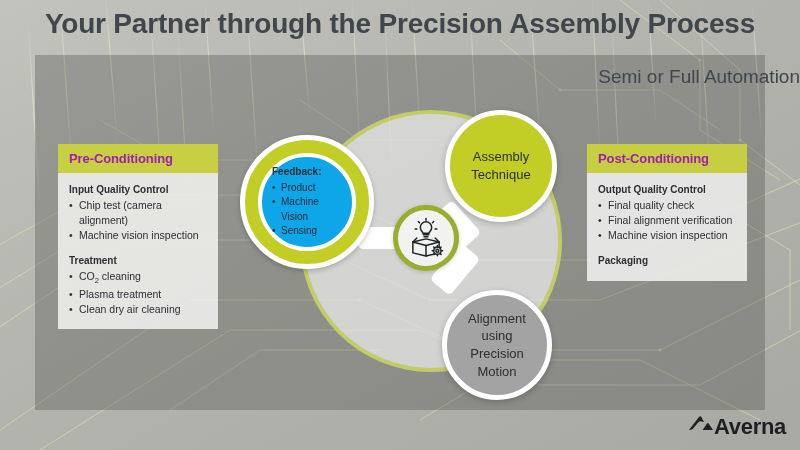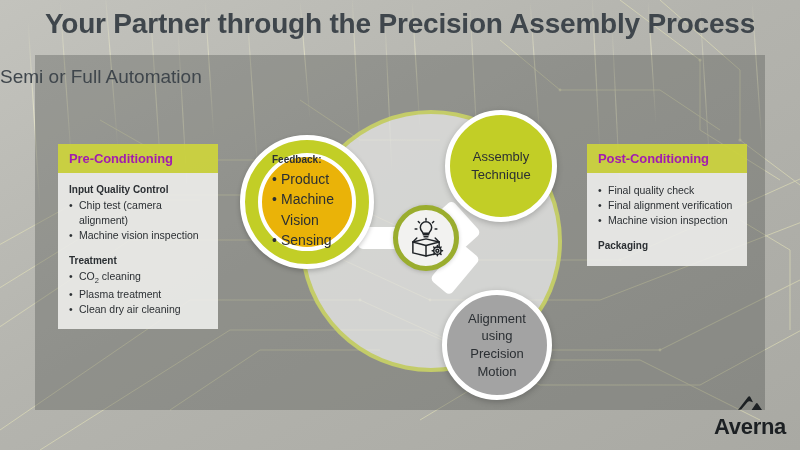--- a/index.html
+++ b/index.html
@@ -19,21 +19,21 @@
     position:absolute;left:35px;top:55px;width:730px;height:355px;
     background:rgba(60,62,58,0.30);
   }
 
   
   #main-title{
     position:absolute;left:0;top:8px;width:800px;text-align:center;
     font-size:28px;font-weight:bold;color:#3f464c;letter-spacing:-0.2px;
   }
   #sub-title{
-    position:absolute;left:0;top:66px;width:800px;text-align:left;
+    position:absolute;left:0;top:66px;width:800px;text-align:right;
     font-size:19px;color:#3f464c;
   }
 
   
   .side-panel{position:absolute;width:160px;}
   #panel-left{left:58px;top:144px;}
   #panel-right{left:587px;top:144px;}
   .sp-head{
     background:rgba(205,212,60,0.92);
     color:#a21caf;font-weight:bold;font-size:13px;
@@ -70,27 +70,27 @@
 
   
   #node-feedback{
     left:10px;top:40px;width:134px;height:134px;
     background:#c2ce26;
     border:5px solid #ffffff;
     box-shadow:0 2px 5px rgba(0,0,0,0.22);
   }
   #node-feedback .inner{
     position:absolute;left:13px;top:13px;right:13px;bottom:13px;
-    border-radius:50%;background:#eab308;border:4px solid #ffffff;
+    border-radius:50%;background:#0ea5e9;border:4px solid #ffffff;
     box-sizing:border-box;
     display:flex;flex-direction:column;justify-content:center;
     padding:0 10px;
   }
   .fb-title{font-weight:bold;font-size:10px;color:#2b2f33;margin-bottom:4px;}
-  .fb-li{font-size:14px;color:#2b2f33;padding-left:9px;position:relative;line-height:1.45;}
+  .fb-li{font-size:10px;color:#2b2f33;padding-left:9px;position:relative;line-height:1.45;}
   .fb-li:before{content:"•";position:absolute;left:0;top:0;}
 
   #node-assembly{
     left:215px;top:15px;width:112px;height:112px;
     background:#c2ce26;border:5px solid #ffffff;
     box-shadow:0 2px 6px rgba(0,0,0,0.22);
     display:flex;align-items:center;justify-content:center;
   }
   #node-alignment{
     left:212px;top:195px;width:110px;height:110px;
@@ -106,21 +106,21 @@
   #node-center{
     left:163px;top:110px;width:66px;height:66px;
     background:#f2f2f0;border:5px solid #9aad2e;
     display:flex;align-items:center;justify-content:center;
     box-shadow:0 1px 4px rgba(0,0,0,0.18);
   }
 
   
   #logo{
     position:absolute;right:14px;bottom:10px;
-    display:flex;align-items:center;gap:0;flex-direction:column;
+    display:flex;gap:0;
   }
   #logo-text{font-size:22px;font-weight:bold;color:#1c2023;letter-spacing:-0.3px;}
 </style>
 </head>
 <body>
 
 <div id="bg">
   <svg viewBox="0 0 800 450" xmlns="http://www.w3.org/2000/svg" aria-hidden="true">
     <defs>
       <linearGradient id="bgGrad" x1="0" y1="0" x2="1" y2="1">
@@ -208,20 +208,21 @@
       <div class="sp-li">Plasma treatment</div>
       <div class="sp-li">Clean dry air cleaning</div>
     </div>
   </div>
 </div>
 
 <div class="side-panel" id="panel-right">
   <div class="sp-head">Post-Conditioning</div>
   <div class="sp-body">
     <div class="sp-group">
+      <div class="sp-group-title">Output Quality Control</div>
       <div class="sp-li">Final quality check</div>
       <div class="sp-li">Final alignment verification</div>
       <div class="sp-li">Machine vision inspection</div>
     </div>
     <div class="sp-group">
       <div class="sp-group-title">Packaging</div>
     </div>
   </div>
 </div>
 

